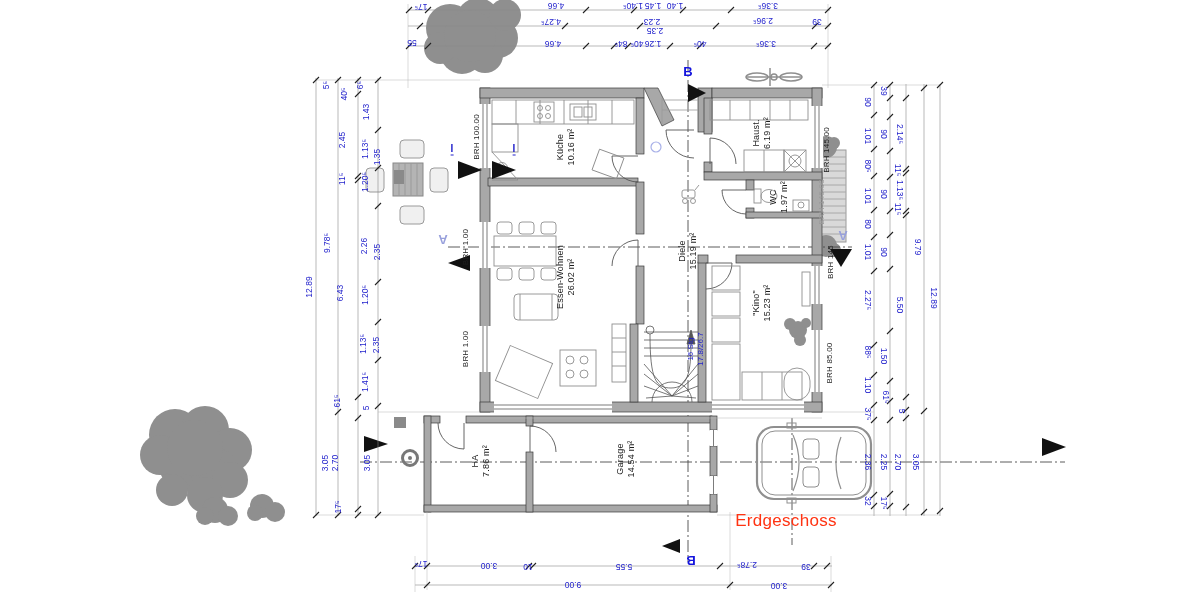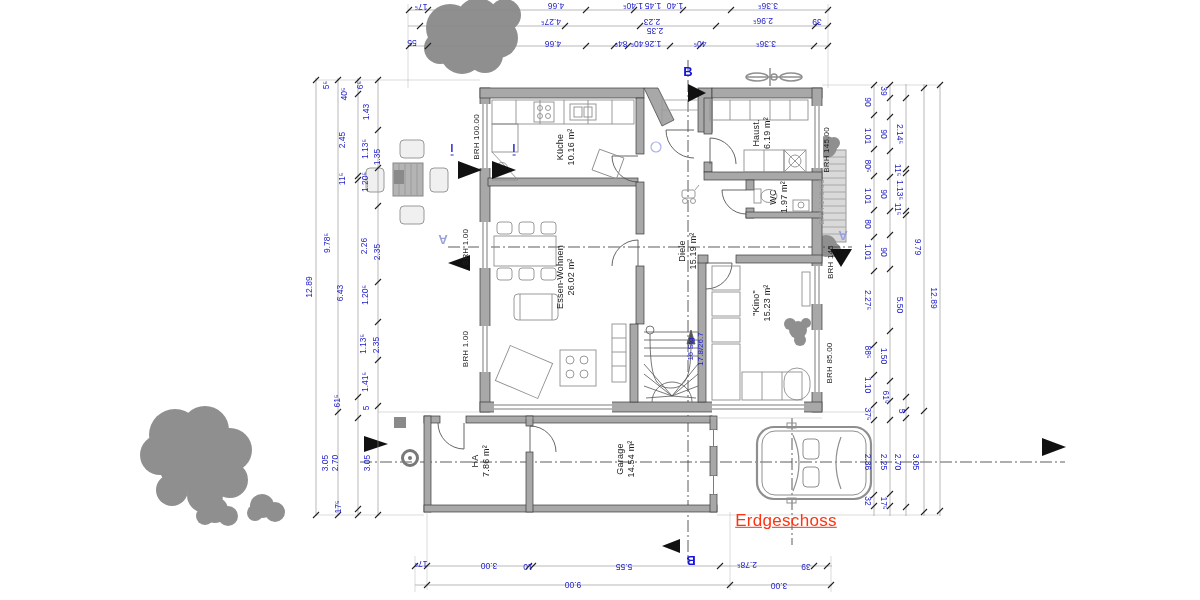--- a/index.html
+++ b/index.html
@@ -415,15 +415,15 @@
       <span class="lbl dim" style="left: 421px; top: 564px; transform: translate(-50%, -50%) rotate(180deg);">17⁵</span>
       <span class="lbl dim" style="left: 489px; top: 566px; transform: translate(-50%, -50%) rotate(180deg);">3.00</span>
       <span class="lbl dim" style="left: 528px; top: 567px; transform: translate(-50%, -50%) rotate(180deg);">10</span>
       <span class="lbl dim" style="left: 624px; top: 567px; transform: translate(-50%, -50%) rotate(180deg);">5.55</span>
       <span class="lbl dim" style="left: 747px; top: 565px; transform: translate(-50%, -50%) rotate(180deg);">2.78⁵</span>
       <span class="lbl dim" style="left: 806px; top: 567px; transform: translate(-50%, -50%) rotate(180deg);">39</span>
       <span class="lbl dim" style="left: 573px; top: 585px; transform: translate(-50%, -50%) rotate(180deg);">9.00</span>
       <span class="lbl dim" style="left: 779px; top: 586px; transform: translate(-50%, -50%) rotate(180deg);">3.00</span>
     </div>
 
-<div class="lbl title" style="left:786px;top:521px;transform:translate(-50%,-50%);text-decoration:underline;">Erdgeschoss</div>
+<div class="lbl title" style="left:786px;top:521px;transform:translate(-50%,-50%);">Erdgeschoss</div>
 
 </div>
 
 </body></html>

